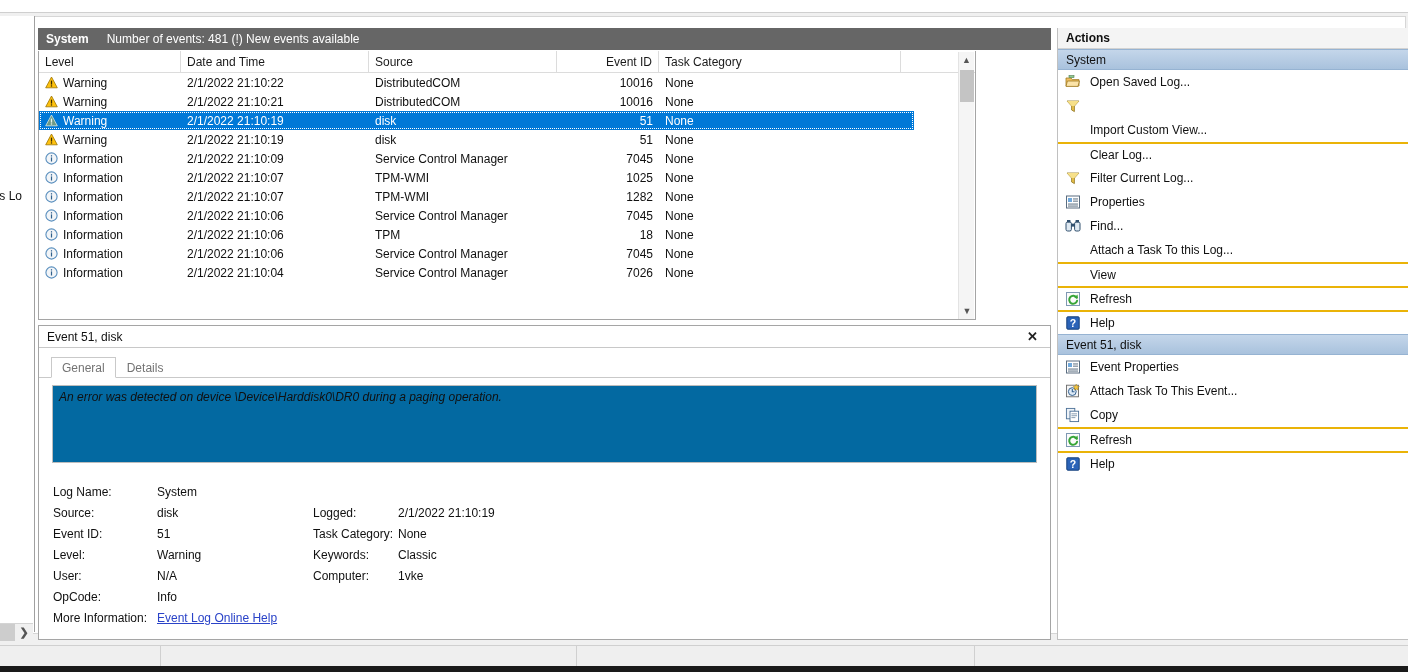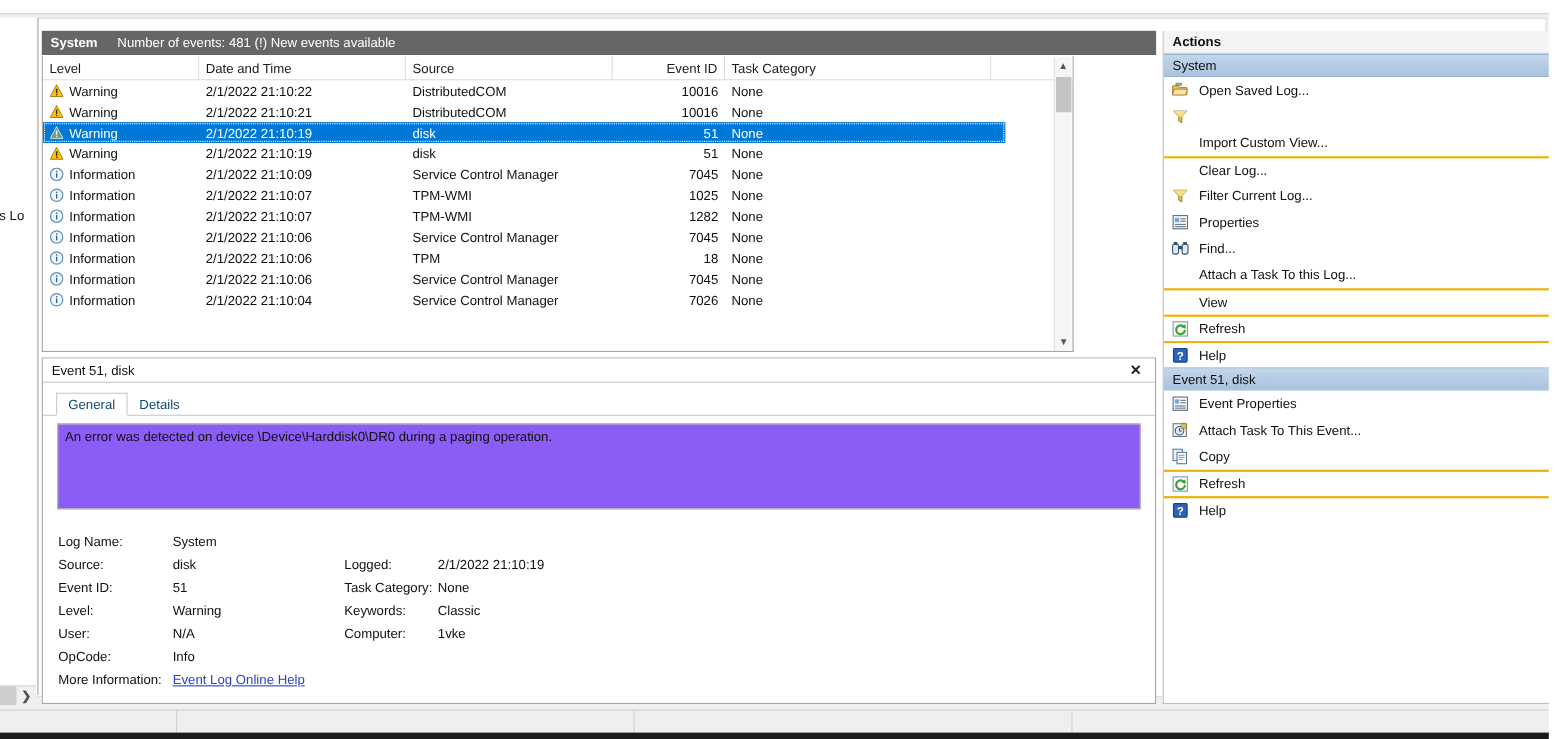--- a/index.html
+++ b/index.html
@@ -264,37 +264,38 @@
   .tab {
     position: relative;
     z-index: 2;
     height: 21px;
     padding: 0 10px;
     font-size: 12px;
     display: flex;
     align-items: center;
     border: 1px solid transparent;
     box-sizing: border-box;
-    color: #0c4a6e;
+    color: #737373;
   }
   .tab.active {
     background: #ffffff;
     border: 1px solid #c9c9c9;
     border-bottom-color: #ffffff;
   }
 
   .msg-box {
     margin: 7px 13px 0 13px;
     height: 78px;
     border: 1px solid #bdbdbd;
-    background: #8b5cf6;
+    background: #0369a1;
     padding: 4px 6px;
     font-size: 12px;
     color: #101010;
     box-sizing: border-box;
+    font-style: italic;
   }
 
   .props {
     position: relative;
     margin: 18px 0 0 14px;
     font-size: 12px;
     color: #101010;
   }
   .prow {
     display: flex;

